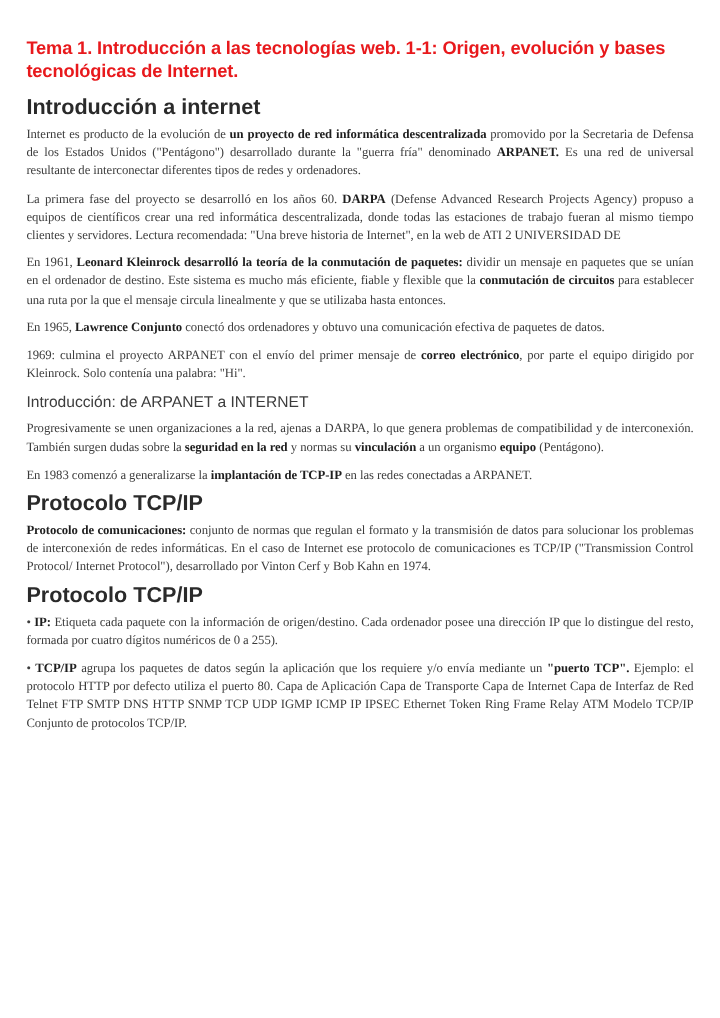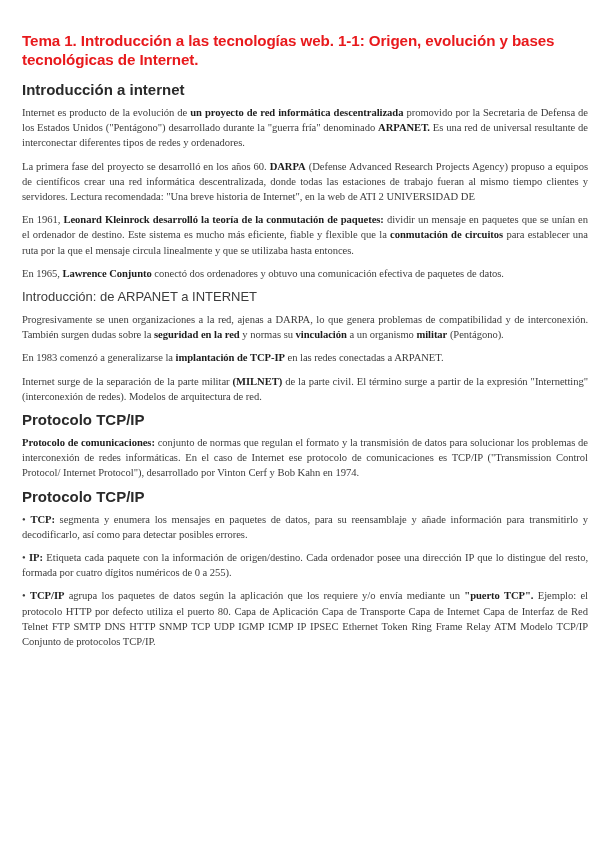--- a/index.html
+++ b/index.html
@@ -12,34 +12,34 @@
       height: 848px;
       overflow: hidden;
       font-family: "Liberation Sans", "DejaVu Sans", sans-serif;
       color: #3a3a3a;
     }
     .page {
       position: relative;
       width: 600px;
       height: 848px;
       box-sizing: border-box;
-      padding: 31px 12px 0 22px;
+      padding: 31px 22px 0 22px;
     }
     .doc-title {
       color: #e8191c;
       font-weight: bold;
       font-size: 15.2px;
       line-height: 19px;
       margin: 0 0 13px 0;
       letter-spacing: -0.1px;
     }
     .section-heading {
       color: #2a2a2a;
       font-weight: bold;
-      font-size: 15px;
+      font-size: 18px;
       line-height: 15px;
       margin: 0 0 8px 0;
     }
     .para {
       font-size: 10.6px;
       line-height: 15.2px;
       margin: 0 0 8px 0;
       text-align: justify;
       color: #3c3c3c;
       letter-spacing: -0.05px;
@@ -60,25 +60,24 @@
 
 <div class="page">
   <h1 class="doc-title">Tema 1.  Introducción a las tecnologías web. 1-1: Origen, evolución y bases tecnológicas de Internet.</h1>
 
   <h2 class="section-heading">Introducción a internet</h2>
   <p class="para"><span>Internet es producto de la evolución de </span><b>un proyecto de red informática descentralizada</b><span> promovido por la Secretaria de Defensa de los Estados Unidos ("Pentágono") desarrollado durante la "guerra fría" denominado </span><b>ARPANET.</b><span> Es una red de universal resultante de interconectar diferentes tipos de redes y ordenadores.</span></p>
   <p class="para"><span>La primera fase del proyecto se desarrolló en los años 60. </span><b>DARPA</b><span> (Defense Advanced Research Projects Agency) propuso a equipos de científicos crear una red informática descentralizada, donde todas las estaciones de trabajo fueran al mismo tiempo clientes y servidores. Lectura recomendada: "Una breve historia de Internet", en la web de ATI 2 UNIVERSIDAD DE</span></p>
 
   <p class="para"><span>En 1961, </span><b>Leonard Kleinrock desarrolló la teoría de la conmutación de paquetes:</b><span> dividir un mensaje en paquetes que se unían en el ordenador de destino. Este sistema es mucho más eficiente, fiable y flexible que la </span><b>conmutación de circuitos</b><span> para establecer una ruta por la que el mensaje circula linealmente y que se utilizaba hasta entonces.</span></p>
   <p class="para"><span>En 1965, </span><b>Lawrence Conjunto</b><span> conectó dos ordenadores y obtuvo una comunicación efectiva de paquetes de datos.</span></p>
+  <p class="para"><span>1969: culmina el proyecto ARPANET con el envío del primer mensaje de </span><b>correo electrónico</b><span>, por parte el equipo dirigido por Kleinrock. Solo contenía una palabra: "Hi".</span></p>
   <p class="plain-sub">Introducción: de ARPANET a INTERNET</p>
-  <p class="para"><span>Progresivamente se unen organizaciones a la red, ajenas a DARPA, lo que genera problemas de compatibilidad y de interconexión.  También surgen dudas sobre la </span><b>seguridad en la red</b><span> y normas su </span><b>vinculación</b><span> a un organismo </span><b>militar</b><span> (Pentágono).</span></p>
+  <p class="para"><span>Progresivamente se unen organizaciones a la red, ajenas a DARPA, lo que genera problemas de compatibilidad y de interconexión.  También surgen dudas sobre la </span><b>seguridad en la red</b><span> y normas su </span><b>vinculación</b><span> a un organismo </span><b>equipo</b><span> (Pentágono).</span></p>
   <p class="para"><span>En 1983 comenzó a generalizarse la </span><b>implantación de TCP-IP</b><span> en las redes conectadas a ARPANET.</span></p>
-  <p class="para"><span>Internet surge de la separación de la parte militar </span><b>(MILNET)</b><span> de la parte civil.  El término surge a partir de la expresión "Internetting" (interconexión de redes). Modelos de arquitectura de red.</span></p>
 
   <h2 class="section-heading">Protocolo TCP/IP</h2>
   <p class="para"><b>Protocolo de comunicaciones:</b><span> conjunto de normas que regulan el formato y la transmisión de datos para solucionar los problemas de interconexión de redes informáticas. En el caso de Internet ese protocolo de comunicaciones es TCP/IP ("Transmission Control Protocol/ Internet Protocol"), desarrollado por Vinton Cerf y Bob Kahn en 1974.</span></p>
 
   <h2 class="section-heading">Protocolo TCP/IP</h2>
-  <p class="para"><span>• </span><b>TCP:</b><span> segmenta y enumera los mensajes en paquetes de datos, para su reensamblaje y añade información para transmitirlo y decodificarlo, así como para detectar posibles errores.</span></p>
   <p class="para"><span>• </span><b>IP:</b><span> Etiqueta cada paquete con la información de origen/destino. Cada ordenador posee una dirección IP que lo distingue del resto, formada por cuatro dígitos numéricos de 0 a 255).</span></p>
   <p class="para"><span>• </span><b>TCP/IP</b><span> agrupa los paquetes de datos según la aplicación que los requiere y/o envía mediante un </span><b>"puerto TCP".</b><span> Ejemplo: el protocolo HTTP por defecto utiliza el puerto 80. Capa de Aplicación Capa de Transporte Capa de Internet Capa de Interfaz de Red Telnet FTP SMTP DNS HTTP SNMP TCP UDP IGMP ICMP IP IPSEC Ethernet Token Ring Frame Relay ATM Modelo TCP/IP Conjunto de protocolos TCP/IP.</span></p>
 </div>
 
 </body></html>

